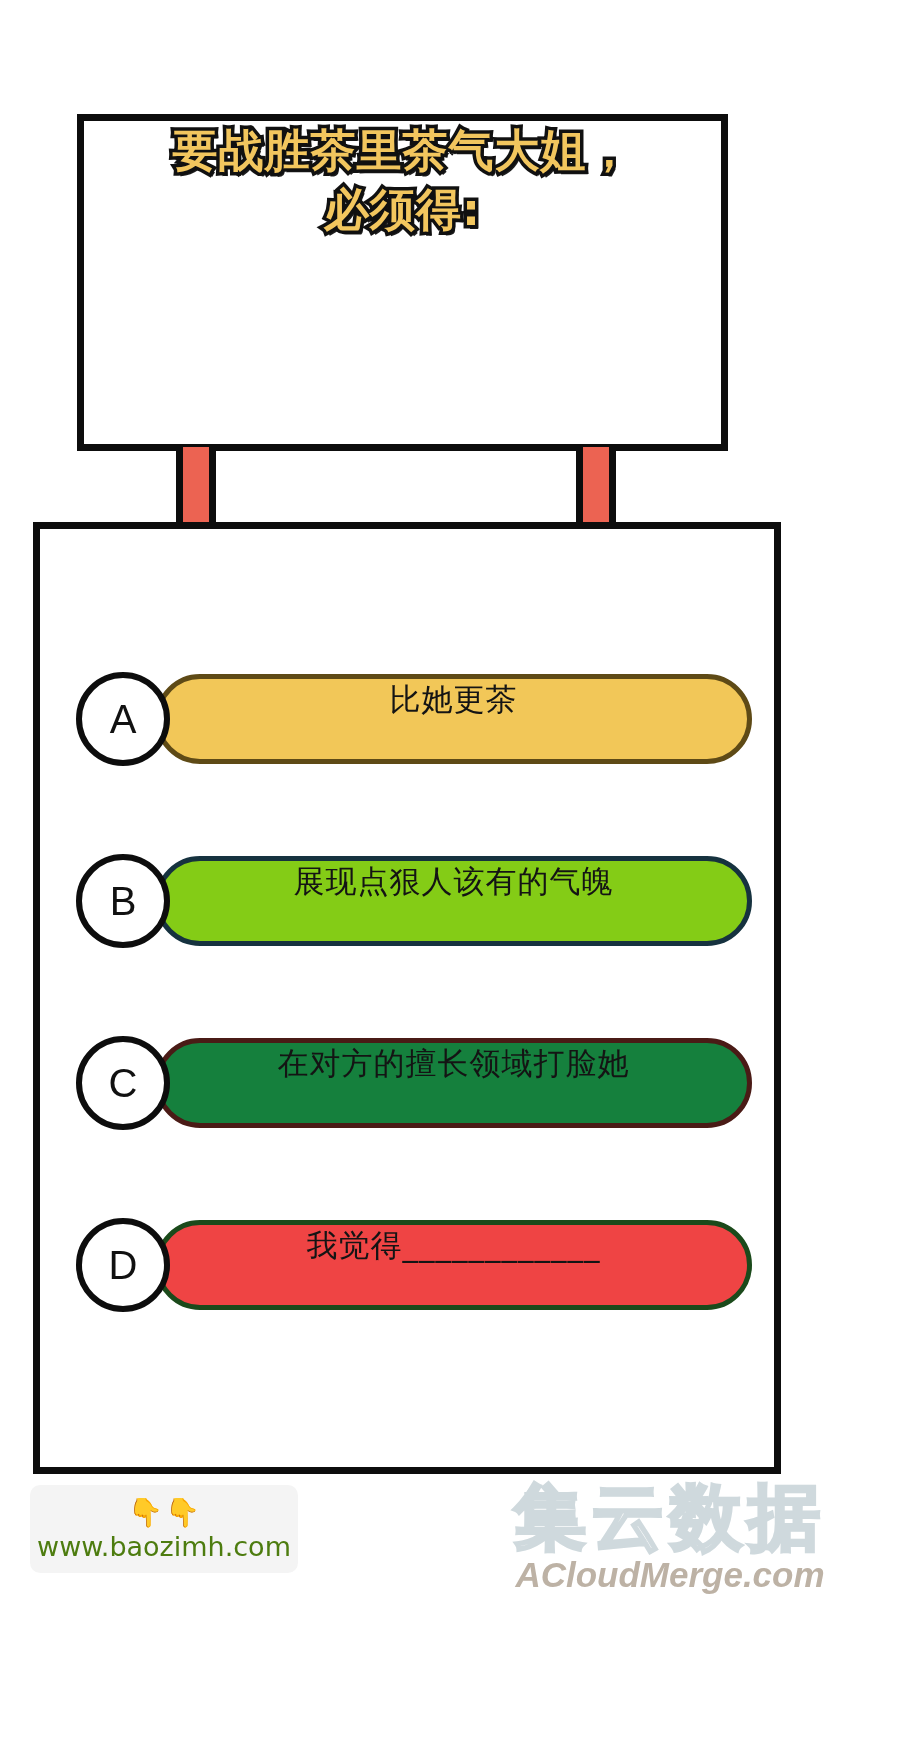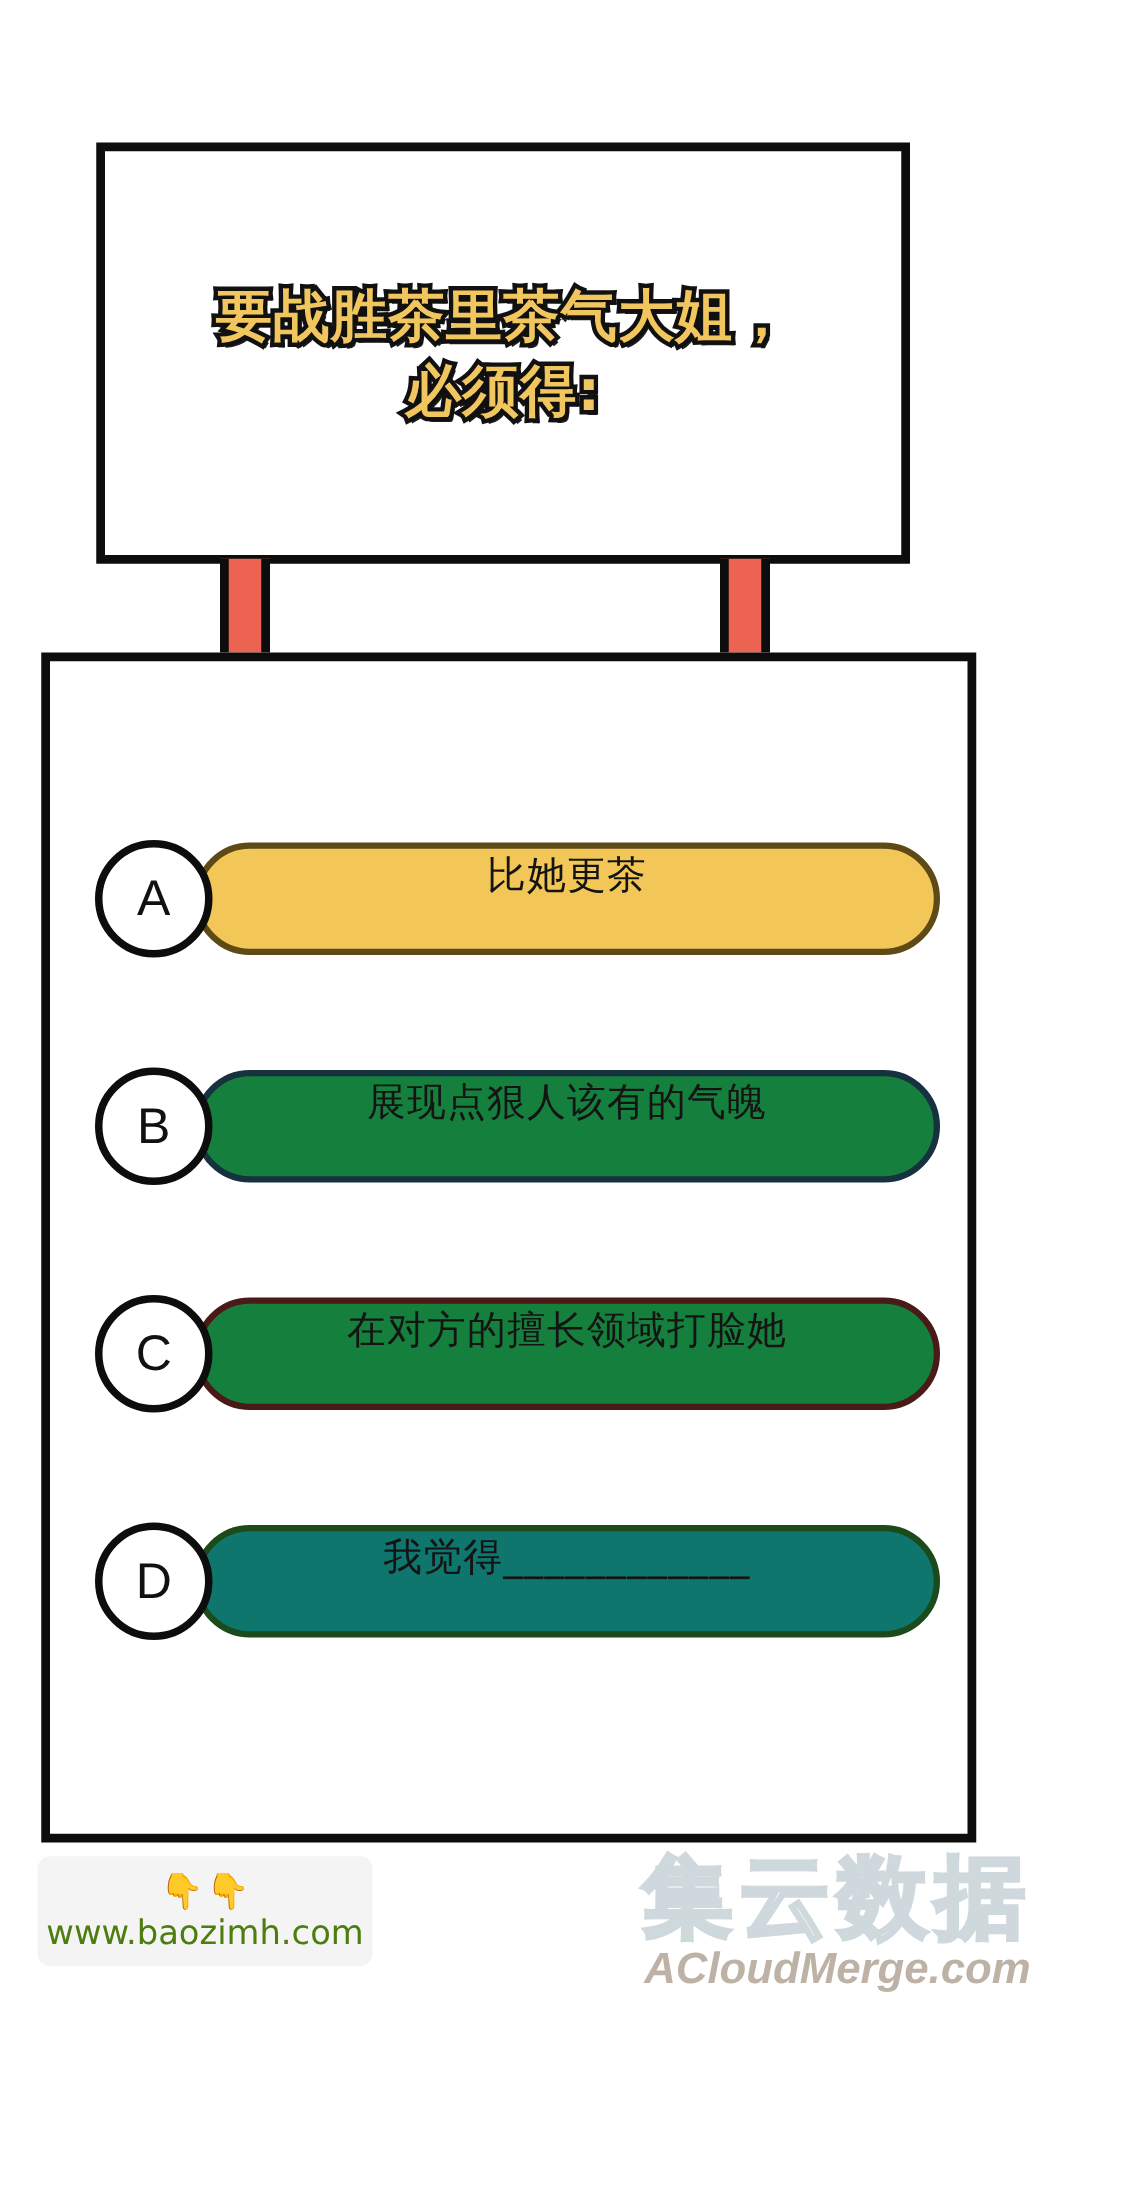--- a/index.html
+++ b/index.html
@@ -19,21 +19,21 @@
   #sign-board {
     position: absolute;
     left: 77px;
     top: 114px;
     width: 651px;
     height: 337px;
     background: #ffffff;
     border: 7px solid #0d0d0d;
     box-sizing: border-box;
     display: flex;
-    align-items: center;
+    align-items: flex-start;
     justify-content: center;
   }
   #sign-title {
     text-align: center;
     font-size: 45px;
     line-height: 1.32;
     font-weight: bold;
     letter-spacing: 1px;
     color: #F2C65E;
     -webkit-text-stroke: 7px #111111;
@@ -204,39 +204,39 @@
   <div class="option-row" id="option-row-0">
     <div class="option-pill" style="background: rgb(242, 199, 88); border-color: rgb(94, 74, 22);">
       <span class="option-text">比她更茶</span>
     </div>
     <div class="option-badge">
       <span class="option-badge-letter">A</span>
     </div>
   </div>
 
   <div class="option-row" id="option-row-1">
-    <div class="option-pill" style="background: #15803d; border-color: rgb(22, 50, 63);">
+    <div class="option-pill" style="background: #84cc16; border-color: rgb(22, 50, 63);">
       <span class="option-text">展现点狠人该有的气魄</span>
     </div>
     <div class="option-badge">
       <span class="option-badge-letter">B</span>
     </div>
   </div>
 
   <div class="option-row" id="option-row-2">
     <div class="option-pill" style="background: #15803d; border-color: rgb(74, 27, 22);">
       <span class="option-text">在对方的擅长领域打脸她</span>
     </div>
     <div class="option-badge">
       <span class="option-badge-letter">C</span>
     </div>
   </div>
 
   <div class="option-row" id="option-row-3">
-    <div class="option-pill" style="background: #0f766e; border-color: rgb(27, 74, 27);">
+    <div class="option-pill" style="background: #ef4444; border-color: rgb(27, 74, 27);">
       <span class="option-text">我觉得____________</span>
     </div>
     <div class="option-badge">
       <span class="option-badge-letter">D</span>
     </div>
   </div>
 
 </div>
 
 <div id="watermark-left">

